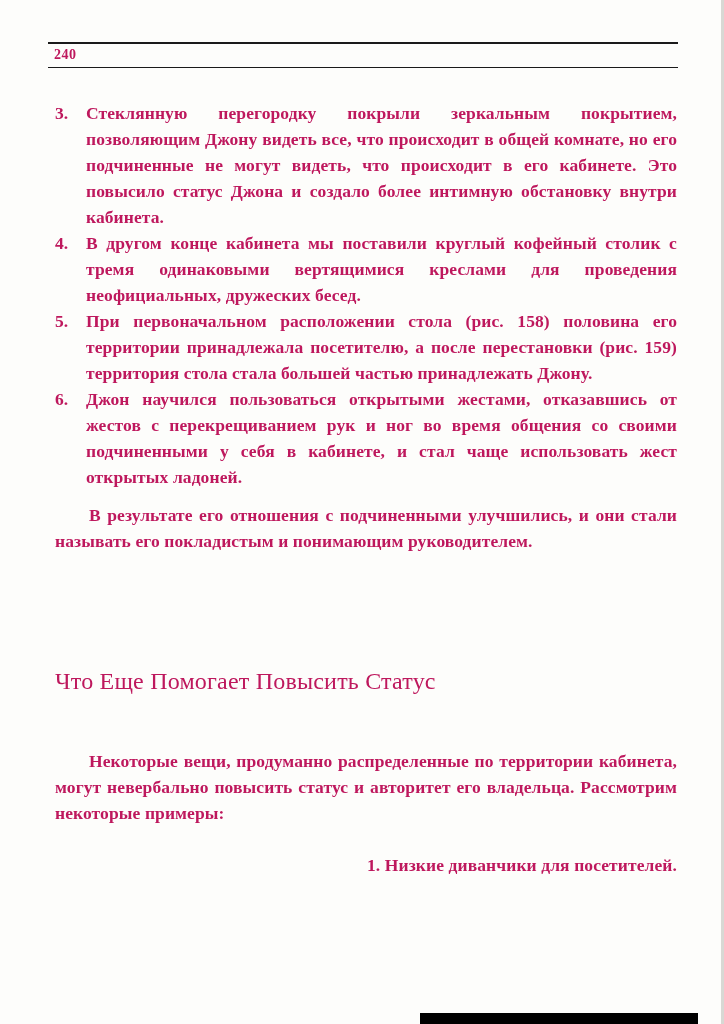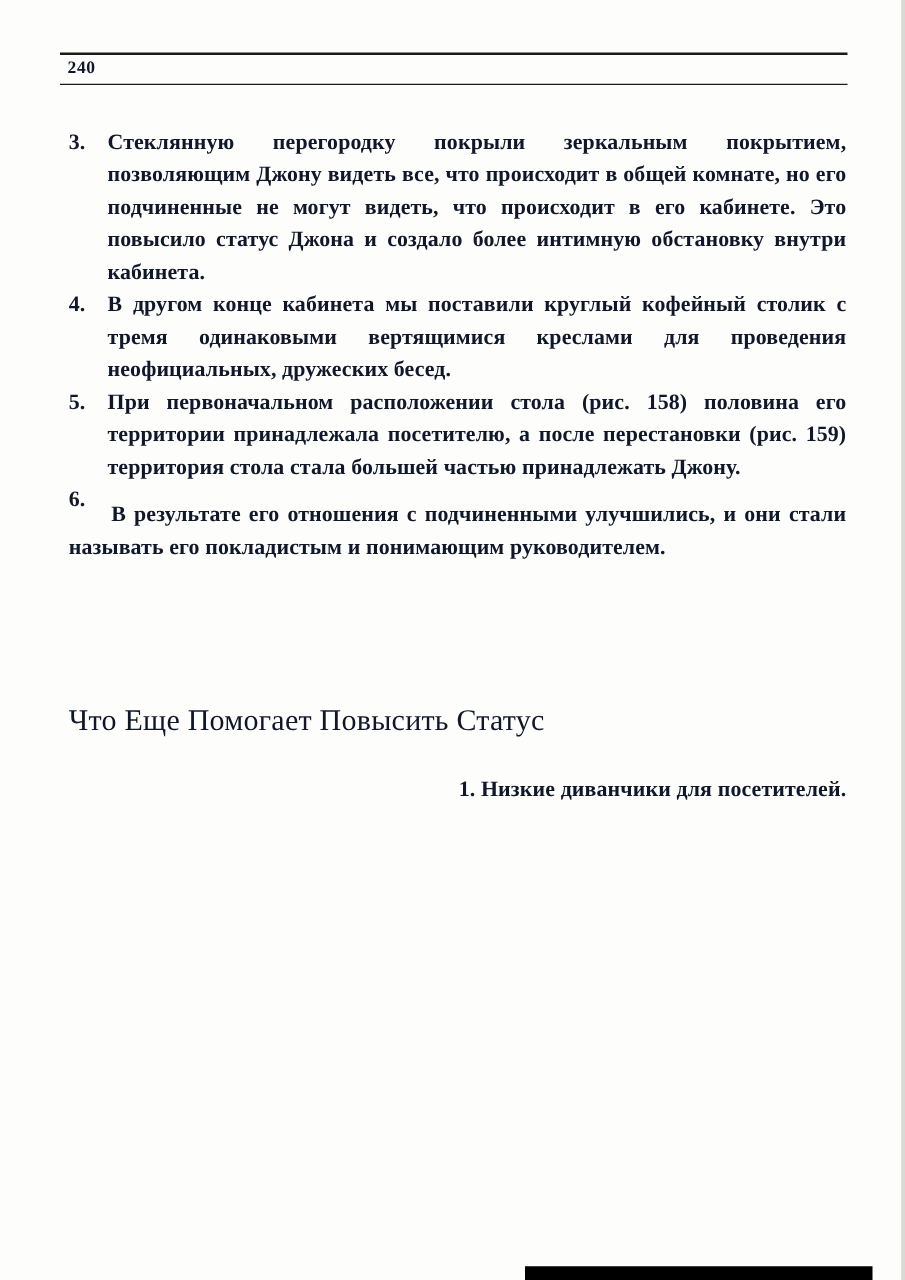--- a/index.html
+++ b/index.html
@@ -6,21 +6,21 @@
     margin: 0;
     padding: 0;
     background: #e8e8e6;
   }
   .page {
     position: relative;
     width: 724px;
     height: 1024px;
     background: #fdfdfb;
     font-family: "Liberation Serif", "DejaVu Serif", serif;
-    color: #0f172a;
+    color: #be185d;
     overflow: hidden;
     box-sizing: border-box;
   }
   .running-head {
     position: absolute;
     top: 42px;
     left: 48px;
     right: 46px;
   }
   .rule-top {
@@ -135,26 +135,28 @@
       <span>В другом конце кабинета мы поставили круглый кофейный столик с тремя одинаковыми вертящимися креслами для проведения неофициальных, дружеских бесед.</span>
     </div>
 
     <div class="list-item">
       <span class="num">5.</span>
       <span>При первоначальном расположении стола (рис. 158) половина его территории принадлежала посетителю, а после перестановки (рис. 159) территория стола стала большей частью принадлежать Джону.</span>
     </div>
 
     <div class="list-item">
       <span class="num">6.</span>
+      <span>Джон научился пользоваться открытыми жестами, отказавшись от жестов с перекрещиванием рук и ног во время общения со своими подчиненными у себя в кабинете, и стал чаще использовать жест открытых ладоней.</span>
     </div>
 
     <div class="para-indent">В результате его отношения с подчиненными улучшились, и они стали называть его покладистым и понимающим руководителем.</div>
 
     <div class="section-heading">Что Еще Помогает Повысить Статус</div>
 
+    <div class="intro-para">Некоторые вещи, продуманно распределенные по территории кабинета, могут невербально повысить статус и авторитет его владельца. Рассмотрим некоторые примеры:</div>
 
     <div class="example-line">1. Низкие диванчики для посетителей.</div>
 
   </div>
 
   <div class="scan-bar"></div>
   <div class="edge-shade"></div>
 
 </div>
 

